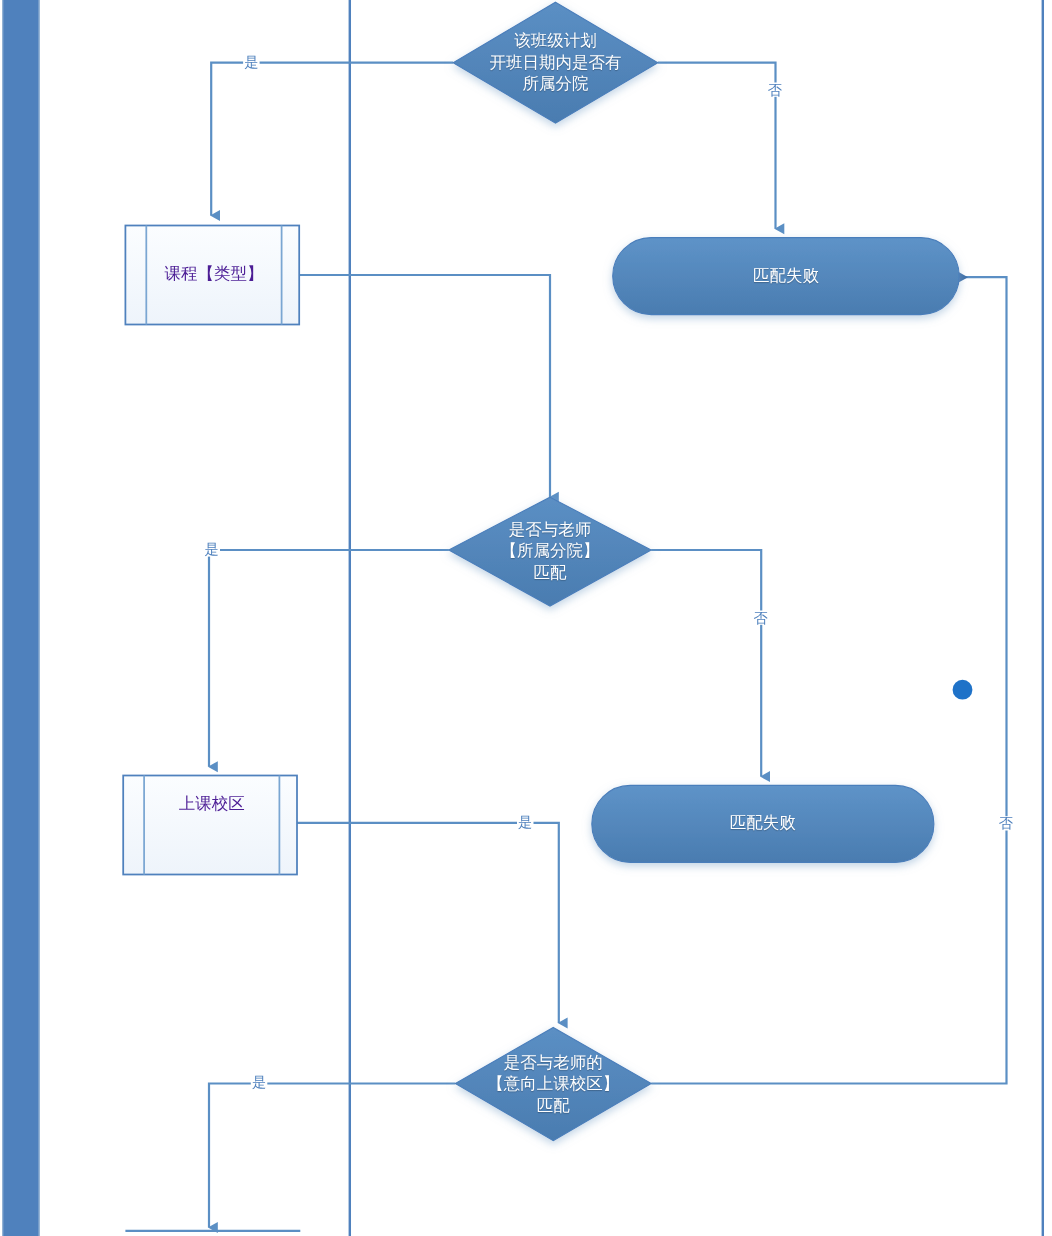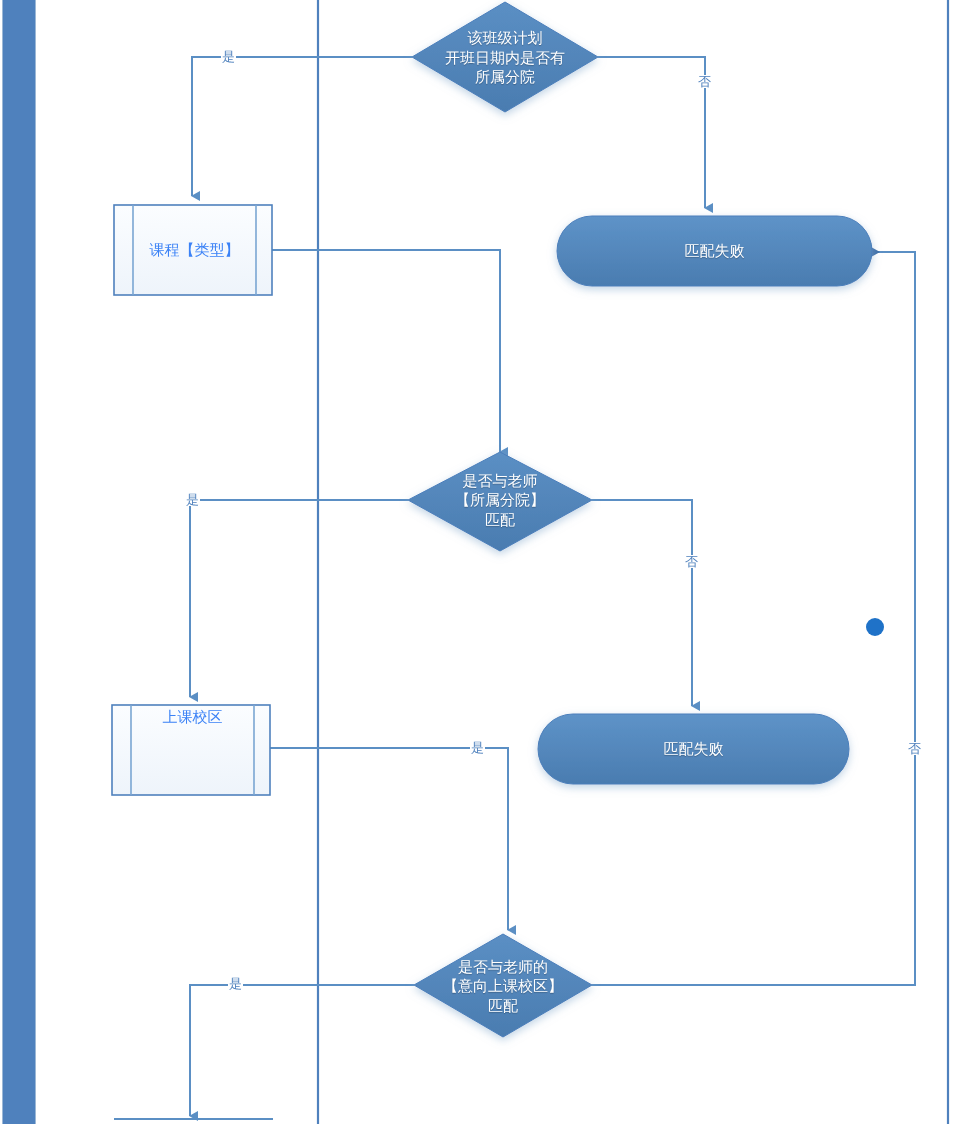--- a/index.html
+++ b/index.html
@@ -30,21 +30,21 @@
     text-align: center;
     pointer-events: none;
     line-height: 1.3;
   }
   .node-text.white {
     color: #ffffff;
     font-size: 15px;
     text-shadow: 0 1px 1px rgba(0,0,0,0.25);
   }
   .node-text.blue {
-    color: #3b82f6;
+    color: #4c1d95;
     font-size: 15px;
   }
   .edge-label {
     position: absolute;
     color: #4f81bd;
     font-size: 13px;
     background: #ffffff;
     padding: 0 1px;
     line-height: 1;
     pointer-events: none;
@@ -173,21 +173,21 @@
   </div>
 
   <div class="node-text white" style="left:402px; top:458px; width:196px; height:88px;font-family:Liberation Mono, monospace;">
     <div>
       <div>是否与老师</div>
       <div>【所属分院】</div>
       <div>匹配</div>
     </div>
   </div>
 
-  <div class="node-text blue" style="left:131px; top:672px; width:123px; height:90px;">
+  <div class="node-text blue" style="left:131px; top:686px; width:123px; height:90px;">
     <div>上课校区</div>
   </div>
 
   <div class="node-text white" style="left:538px; top:714px; width:311px; height:70px;">
     <div>
       <div>匹配失败</div>
     </div>
   </div>
 
   <div class="node-text white" style="left:400px; top:941px; width:206px; height:90px;justify-content:center;">

